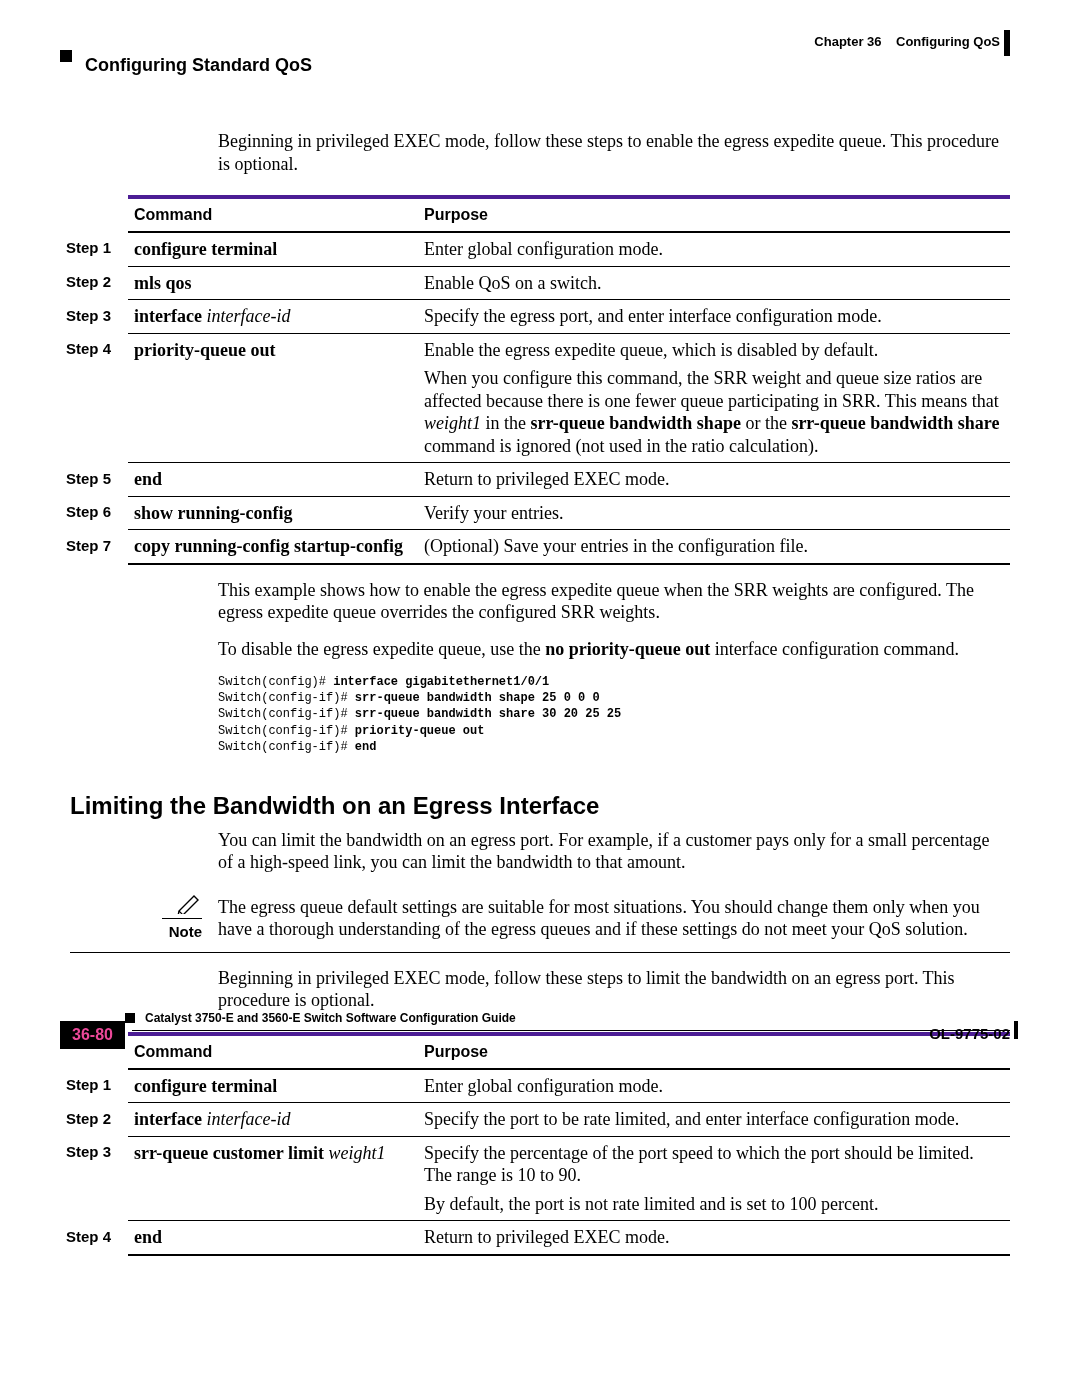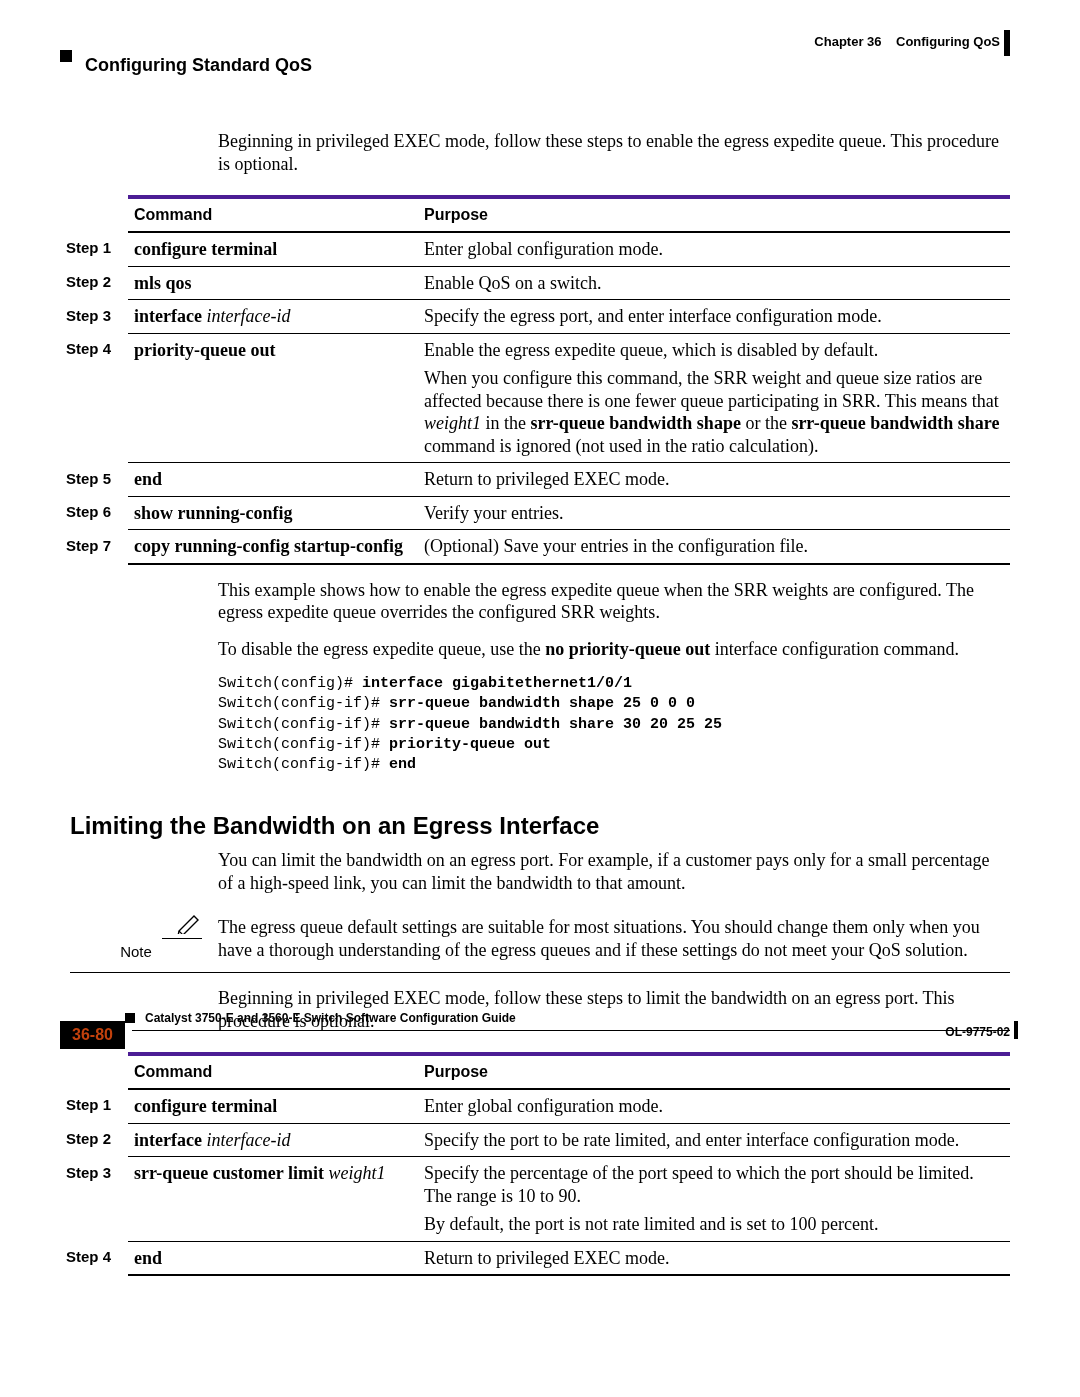--- a/index.html
+++ b/index.html
@@ -99,21 +99,21 @@
   }
   table.cmd tr.first td { border-top: 2px solid #000; }
   table.cmd tr.last td { border-bottom: 2px solid #000; }
   table.cmd tr.last td.stepcol { border-bottom: none; }
   table.cmd tr.first td.stepcol { border-top: none; }
   .b { font-weight: bold; }
   .i { font-style: italic; }
   .para { margin-top: 14px; margin-bottom: 0; }
   .code {
     font-family: "Courier New", Courier, monospace;
-    font-size: 15px;
+    font-size: 12px;
     white-space: pre;
     margin-top: 14px;
     line-height: 1.35;
   }
   .code .cb { font-weight: bold; }
   h2.sect {
     font-family: Arial, Helvetica, sans-serif;
     font-weight: bold;
     font-size: 24px;
     margin: 36px 0 8px 0;
@@ -140,24 +140,23 @@
     margin-bottom: 2px;
   }
   .note-block .lead .icon {
     font-family: Arial, Helvetica, sans-serif;
     font-size: 22px;
     line-height: 1;
     text-align: right;
   }
   .note-block .lead .lbl {
     font-family: Arial, Helvetica, sans-serif;
-    font-weight: normal;
+    font-weight: bold;
     font-size: 15px;
     margin-top: 4px;
-    text-align: center;
   }
   .note-block .ntext {
     flex: 1;
     padding-top: 4px;
   }
   
   .footer {
     position: absolute;
     left: 60px;
     right: 70px;
@@ -182,32 +181,32 @@
     border-top: 1.5px solid #000;
     margin-top: 4px;
     margin-left: 72px;
     margin-right: 0;
   }
   .footer .pg {
     position: absolute;
     left: 0;
     top: 6px;
     background: #000;
-    color: #c2410c;
+    color: #ec4899;
     font-family: Arial, Helvetica, sans-serif;
     font-weight: bold;
     font-size: 16px;
     padding: 4px 12px;
   }
   .footer .docnum {
     position: absolute;
     right: 0;
     top: 10px;
     font-family: Arial, Helvetica, sans-serif;
-    font-size: 12px;
+    font-size: 15px;
     font-weight: bold;
   }
   .footer .right-bar {
     position: absolute;
     right: -8px;
     top: 6px;
     width: 4px;
     height: 18px;
     background: #000;
   }

